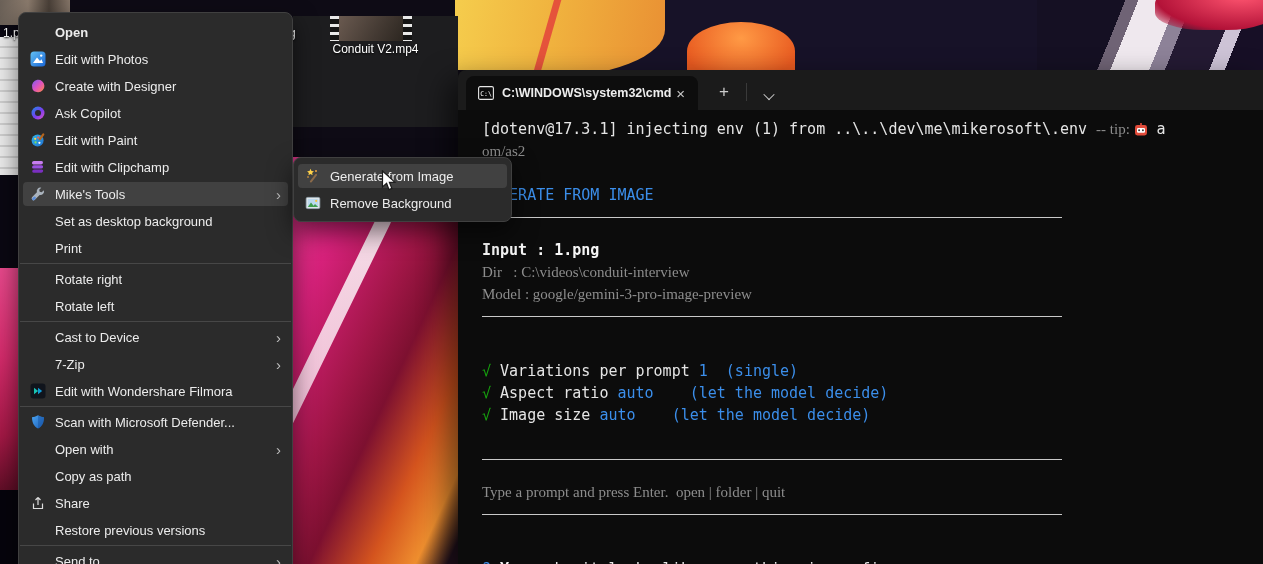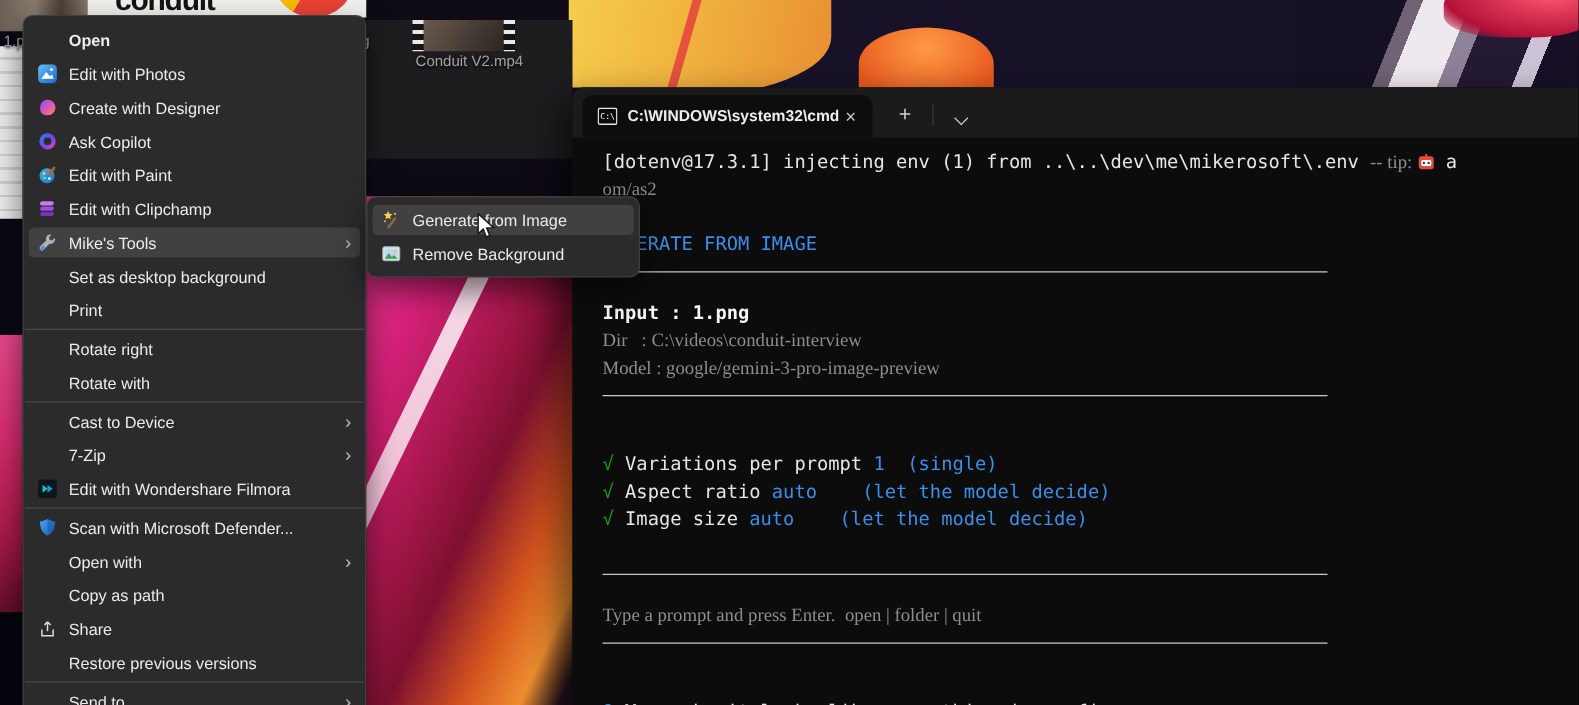--- a/index.html
+++ b/index.html
@@ -42,21 +42,21 @@
   .conduit-text { position:absolute; left:22px; top:-13px; font-size:24px; font-weight:800; color:#141414; letter-spacing:-1px; }
   .chrome-circle { position:absolute; left:148px; top:-52px; width:66px; height:66px; border-radius:50%;
     background:conic-gradient(from 90deg,#ea4335 0 120deg,#fbbc05 120deg 240deg,#34a853 240deg 360deg); }
 
   .files-panel { left:293px; top:16px; width:165px; height:111px; background:#1d1d1f; }
   .film-thumb { position:absolute; left:37px; top:0; width:82px; height:25px; background:#141414; }
   .sprocket { position:absolute; top:0; width:9px; height:25px;
     background:repeating-linear-gradient(180deg,#e8e8e8 0 3px,#141414 3px 8px); }
   .film-center { position:absolute; left:9px; top:0; width:64px; height:25px;
     background:linear-gradient(120deg,#6a5a50,#443a33 60%,#2c2620); }
-  .desk-label { color:#a3a3a3; font-size:12px; text-shadow:0 1px 2px rgba(0,0,0,.9); }
+  .desk-label { color:#ffffff; font-size:12px; text-shadow:0 1px 2px rgba(0,0,0,.9); }
 
   
   .terminal { left:458px; top:70px; width:805px; height:494px; background:#0c0c0c;
     border-radius:8px 0 0 0; box-shadow:-10px 10px 28px rgba(0,0,0,.55); }
   .tabbar { position:absolute; left:0; top:0; width:100%; height:40px; background:#1b1b1b;
     border-radius:8px 0 0 0; display:flex; align-items:flex-end; }
   .tab { width:232px; height:34px; margin-left:8px; background:#0d0d0d; border-radius:8px 8px 0 0;
     display:flex; align-items:center; padding:0 8px 0 12px; }
   .tab-title { color:#ededed; font-size:12.5px; font-weight:700; margin-left:8px; white-space:nowrap;
     overflow:hidden; flex:1; }
@@ -114,26 +114,20 @@
     <div class="abs wp-streak"></div>
   </div>
   <div class="abs wp-left-col">
     <div class="abs lc-striped"></div>
     <div class="abs lc-pink"></div>
     <div class="abs lc-dark"></div>
   </div>
 
   <div class="abs thumb-photo"></div>
   <div class="abs desk-label" style="left:3px; top:26px;">1.p</div>
-  <div class="abs white-strip">
-    <div class="conduit-text">conduit</div>
-    <div class="chrome-circle">
-      
-    </div>
-  </div>
   <div class="abs files-panel">
     <div class="film-thumb">
       <div class="sprocket" style="left:0;"></div>
       <div class="film-center"></div>
       <div class="sprocket" style="right:0;"></div>
     </div>
     <div class="abs desk-label" style="left:10px; top:26px; width:145px; text-align:center;">Conduit V2.mp4</div>
   </div>
   <div class="abs desk-label" style="left:289px; top:26px;">g</div>
   <div class="abs desk-label" style="left:1px; top:248px; font-size:11px;margin-left:23px;">ndu</div>
@@ -290,21 +284,21 @@
         <span class="mi-icon"></span>
         <span class="mi-label">Print</span>
       </div>
       <div class="menu-divider"></div>
       <div class="menu-item">
         <span class="mi-icon"></span>
         <span class="mi-label">Rotate right</span>
       </div>
       <div class="menu-item">
         <span class="mi-icon"></span>
-        <span class="mi-label">Rotate with</span>
+        <span class="mi-label">Rotate left</span>
       </div>
       <div class="menu-divider"></div>
       <div class="menu-item">
         <span class="mi-icon"></span>
         <span class="mi-label">Cast to Device</span>
         <span class="mi-chevron">›</span>
       </div>
       <div class="menu-item">
         <span class="mi-icon"></span>
         <span class="mi-label">7-Zip</span>

